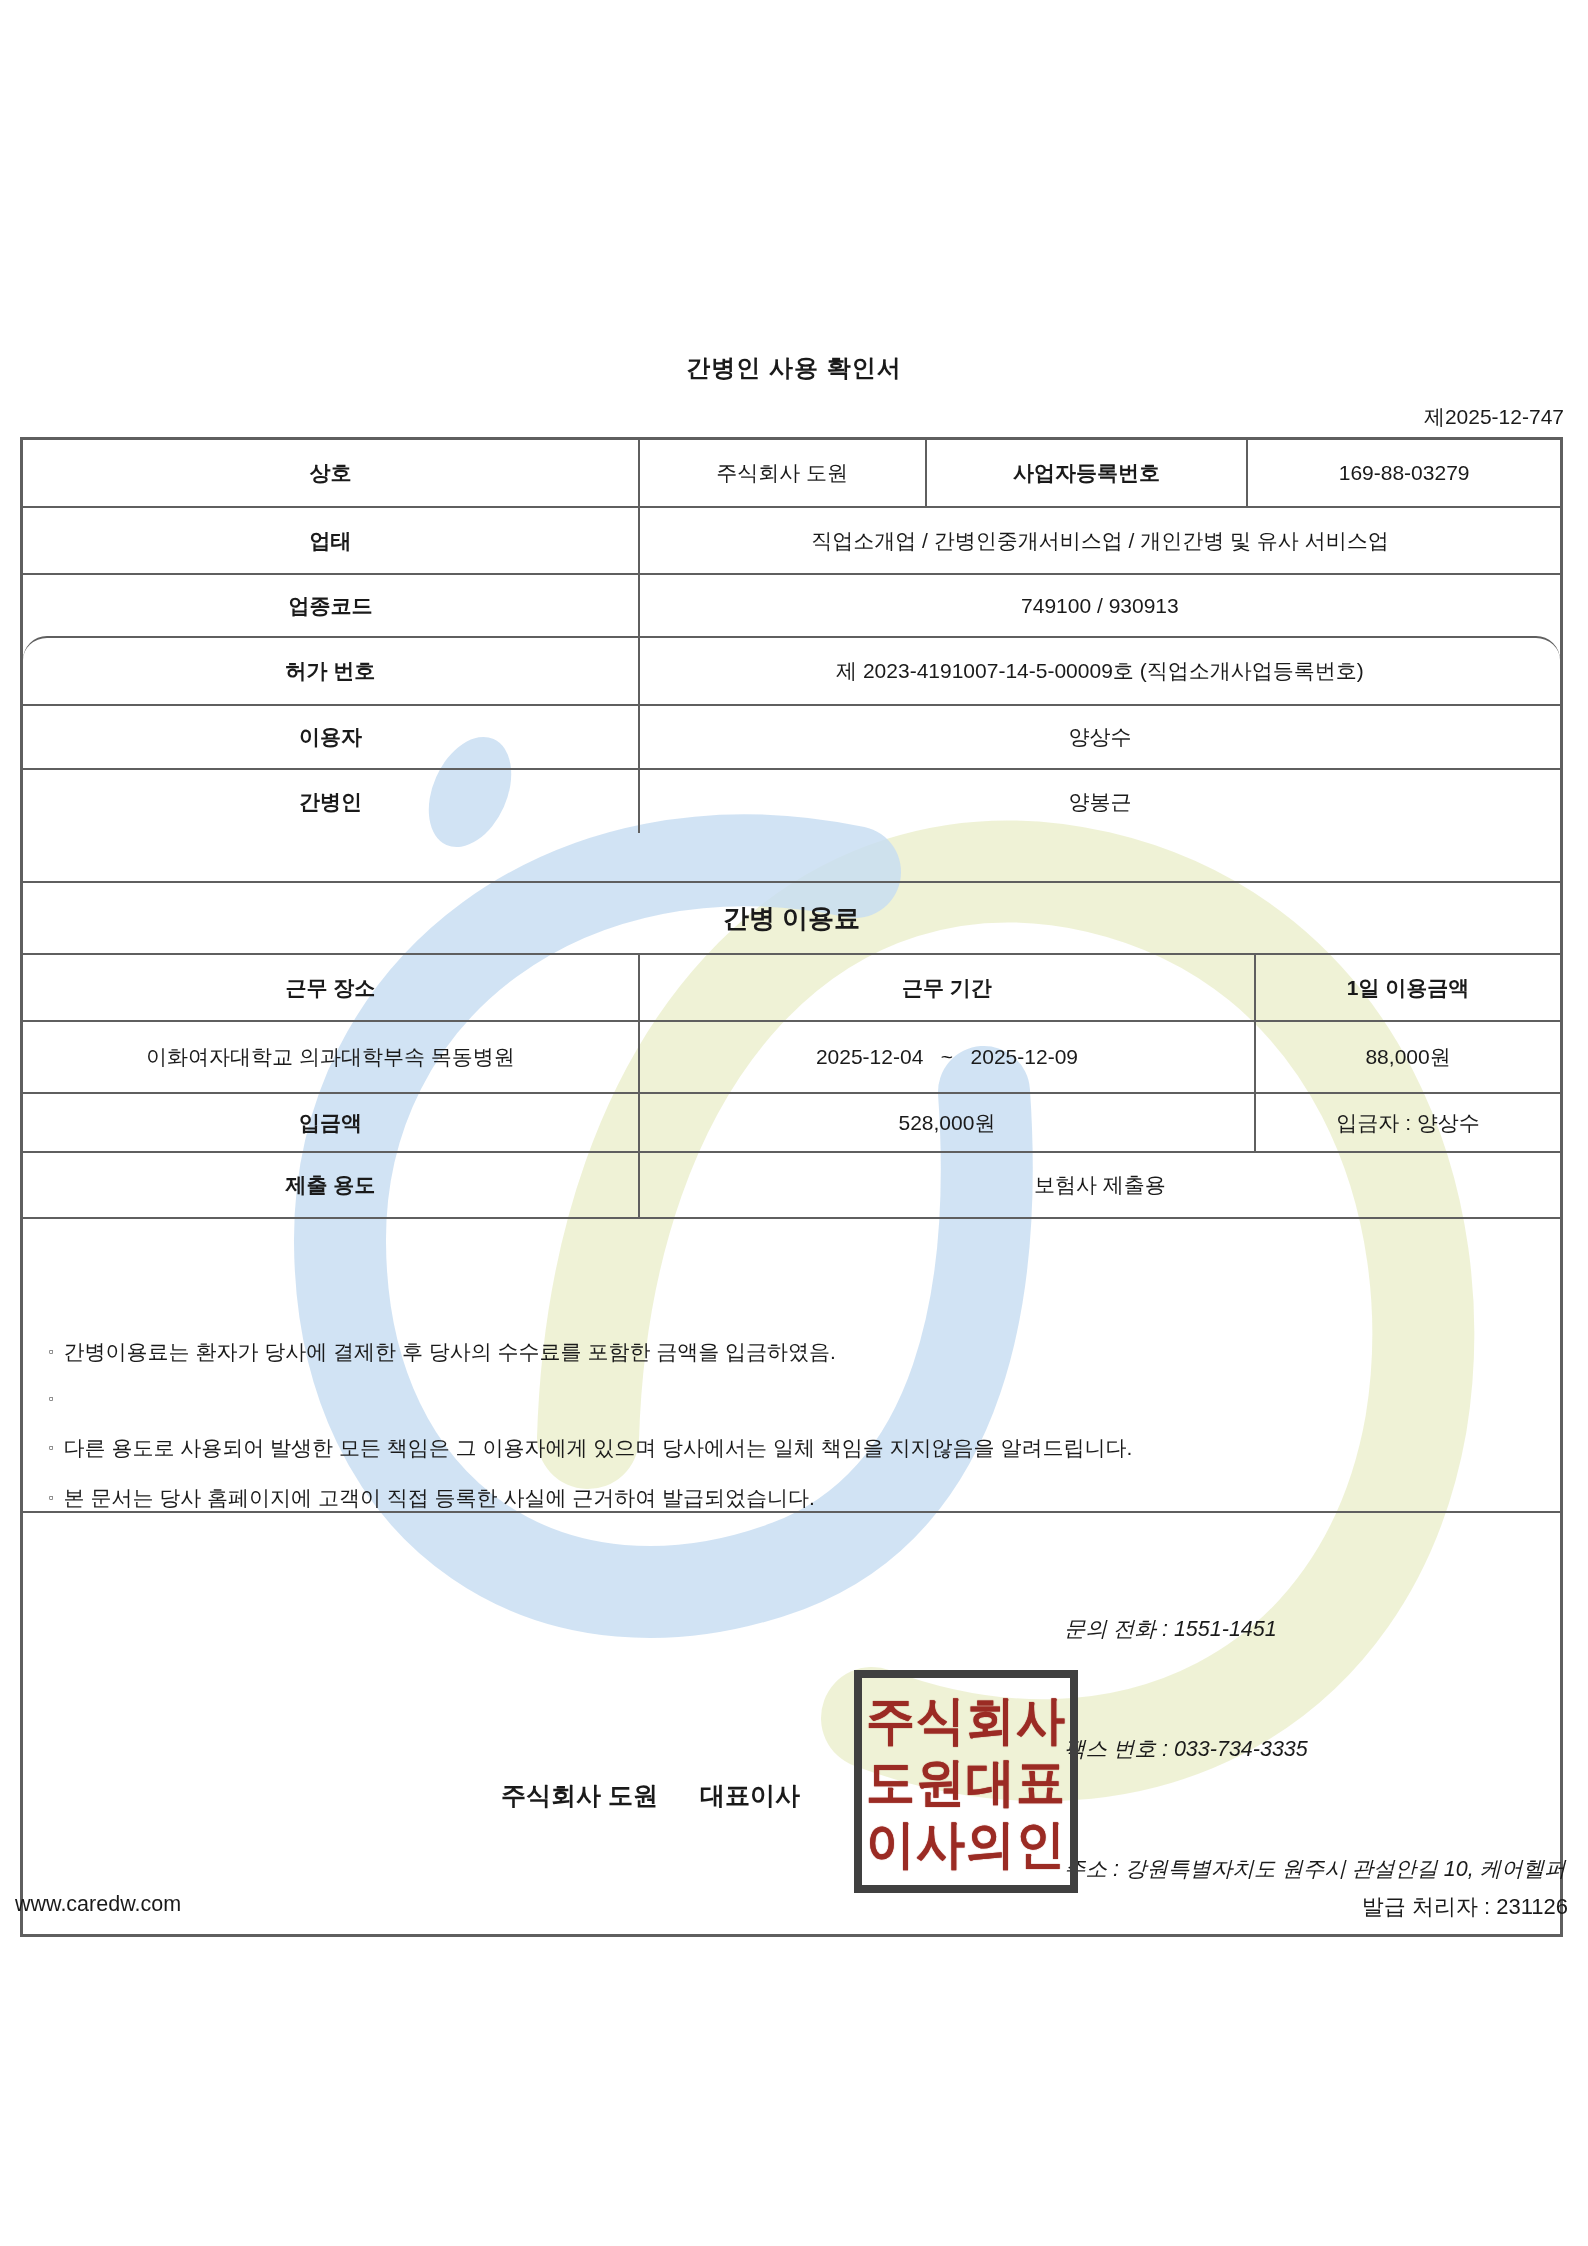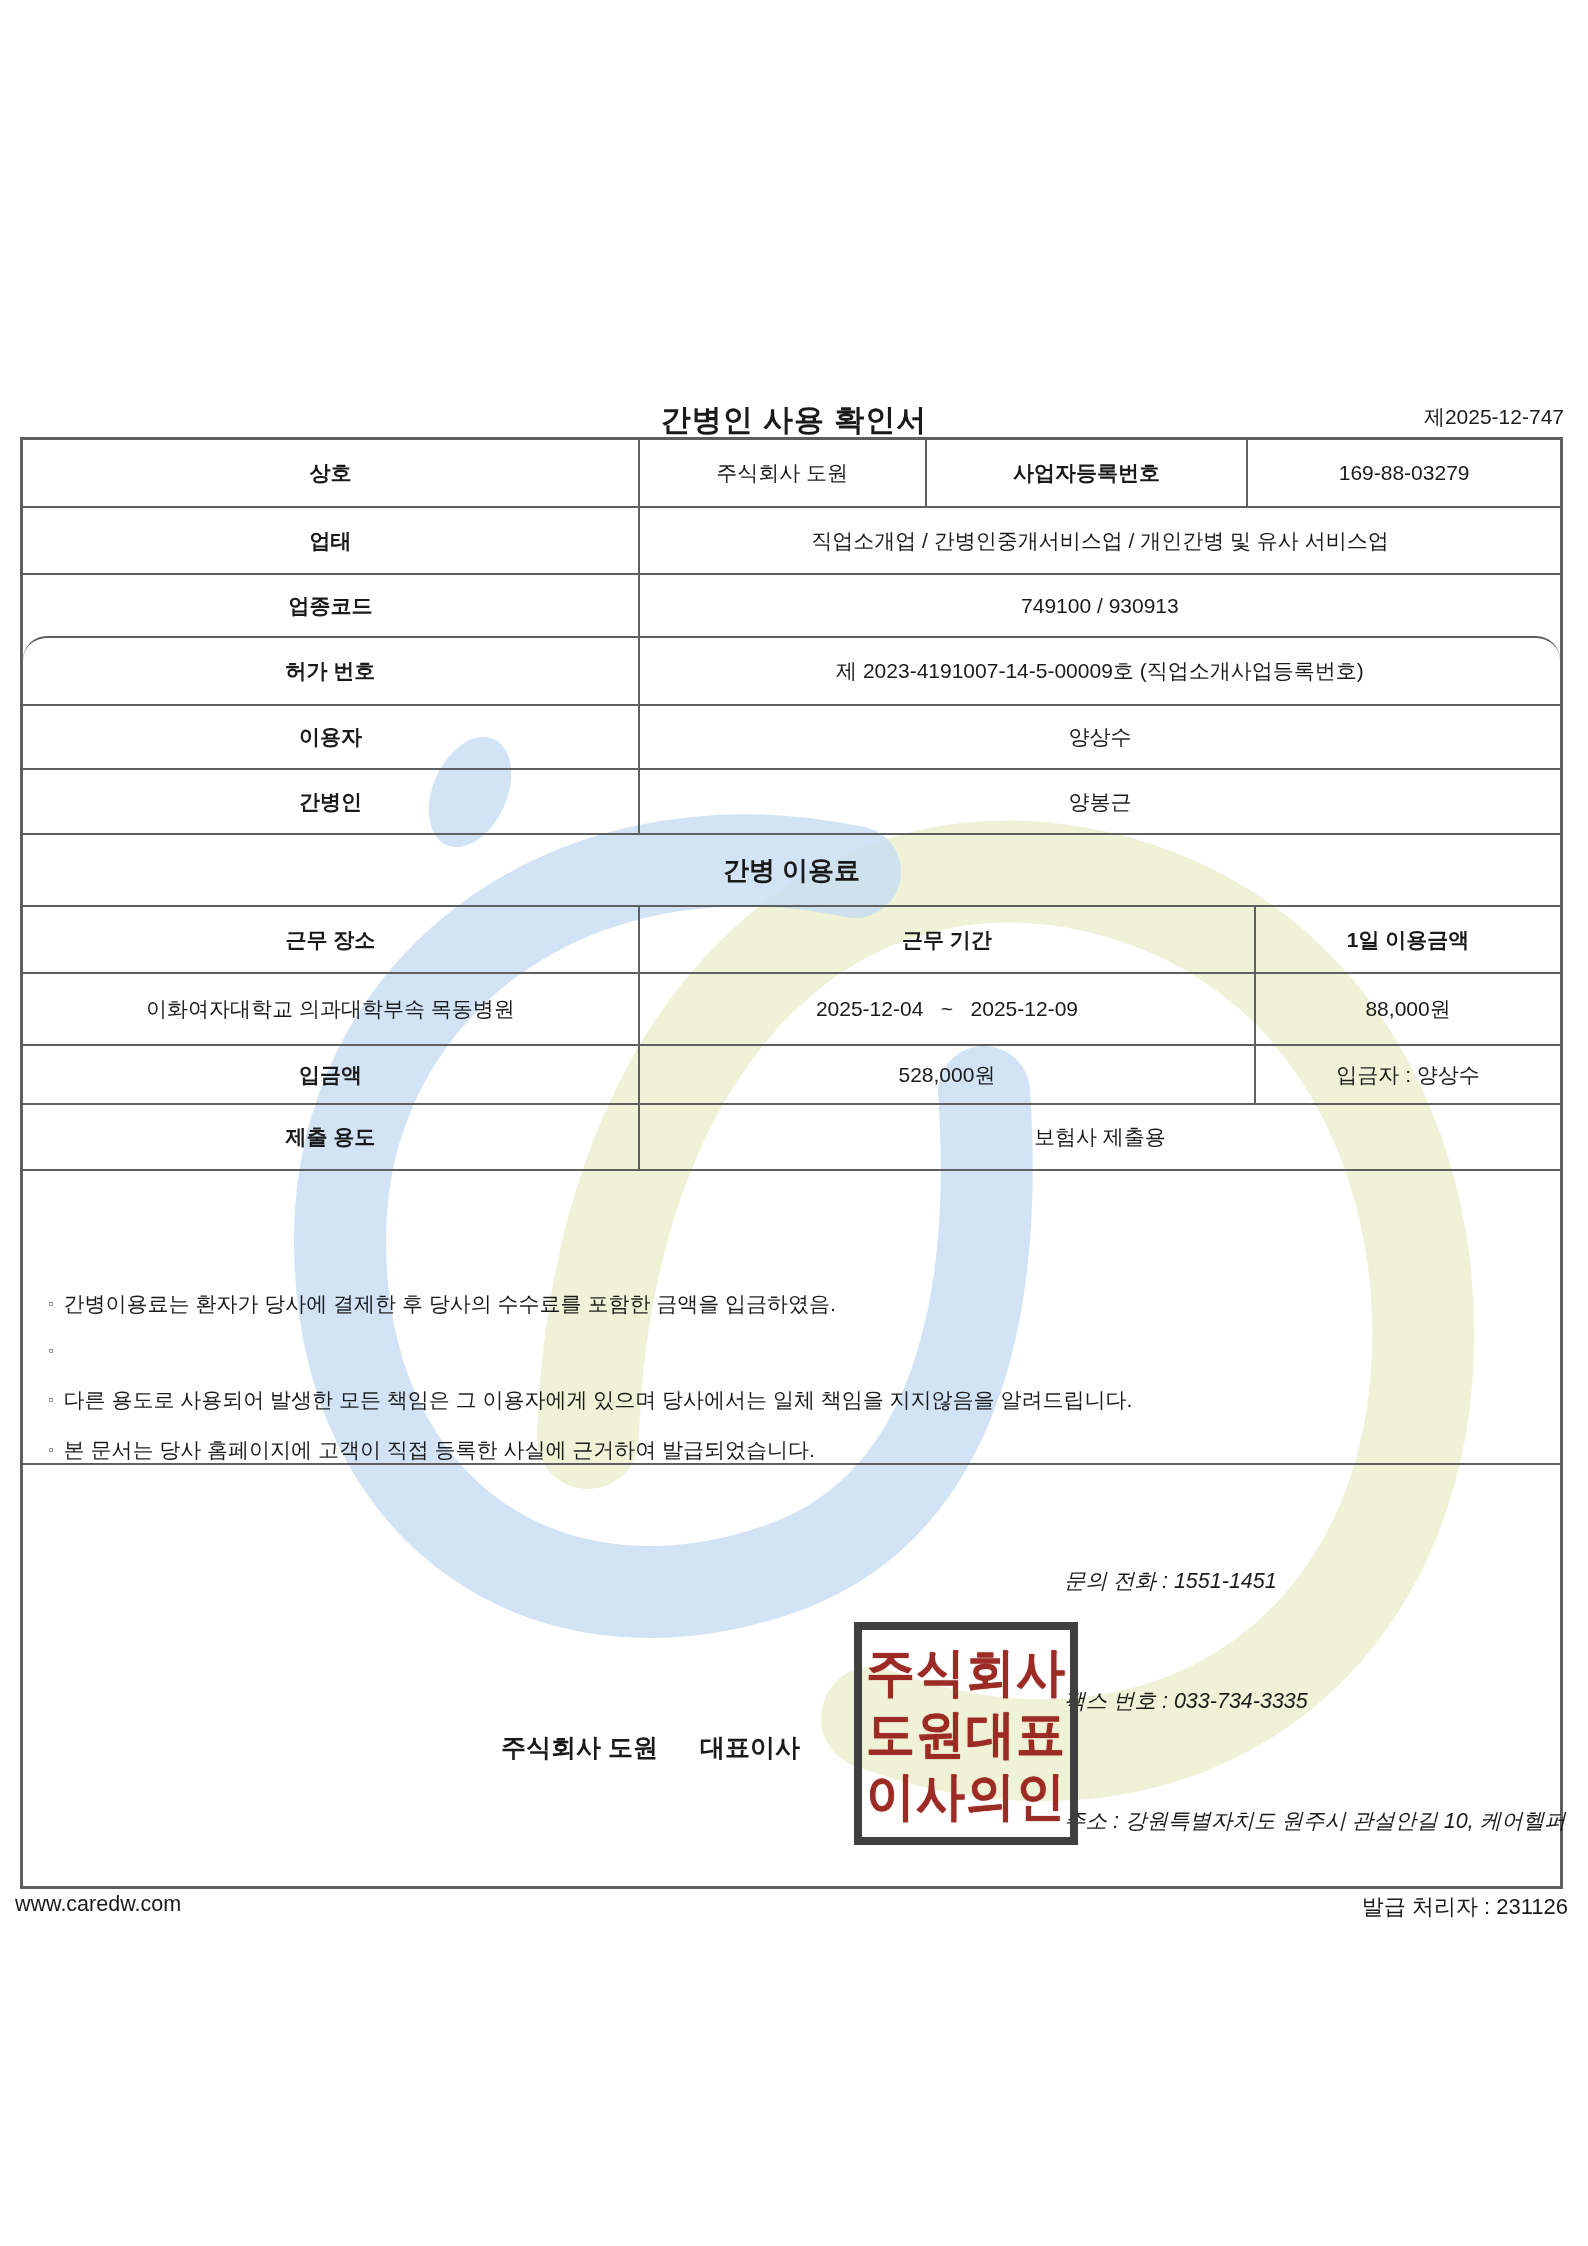--- a/index.html
+++ b/index.html
@@ -4,21 +4,21 @@
 <style>
   html,body { margin:0; padding:0; background:#ffffff; }
   .page {
     position:relative; width:1588px; height:2246px; background:#ffffff;
     font-family:"Liberation Sans", sans-serif; color:#1a1a1a; overflow:hidden;
   }
   .watermark { position:absolute; left:0; top:0; z-index:0; }
   .content { position:absolute; left:0; top:0; width:100%; height:100%; z-index:1; }
 
   .doc-title { position:absolute; top:352px; left:0; width:100%; text-align:center;
-    font-size:30px; font-weight:bold; letter-spacing:1px;margin-top:48px; }
+    font-size:24px; font-weight:bold; letter-spacing:1px; }
   .doc-number { position:absolute; top:403px; right:24px; font-size:21px; }
 
   .main-table { position:absolute; top:437px; left:20px; width:1543px;
     border:3px solid #5f5f5f; box-sizing:border-box; background:transparent; }
   .row { display:flex; border-top:2px solid #5f5f5f; box-sizing:border-box; }
   .row.first { border-top:none; }
   .cell { display:flex; align-items:center; justify-content:center; box-sizing:border-box;
     border-left:2px solid #5f5f5f; font-size:21px; text-align:center; white-space:pre; }
   .cell.nfirst0 { border-left:none; }
   .cell.b { font-weight:bold; }
@@ -87,21 +87,21 @@
       <div class="row" style="height:64px;">
         <div class="cell b w40 nfirst0">이용자</div>
         <div class="cell w60">양상수</div>
       </div>
 
       <div class="row" style="height:65px;">
         <div class="cell b w40 nfirst0">간병인</div>
         <div class="cell w60">양봉근</div>
       </div>
 
-      <div class="row" style="height:72px;">
+      <div class="row" style="height:72px;margin-top:48px;">
         <div class="cell w100 nfirst0 section-header">간병 이용료</div>
       </div>
 
       <div class="row" style="height:67px;">
         <div class="cell b w40 nfirst0">근무 장소</div>
         <div class="cell b w401">근무 기간</div>
         <div class="cell b w199">1일 이용금액</div>
       </div>
 
       <div class="row" style="height:72px;">

